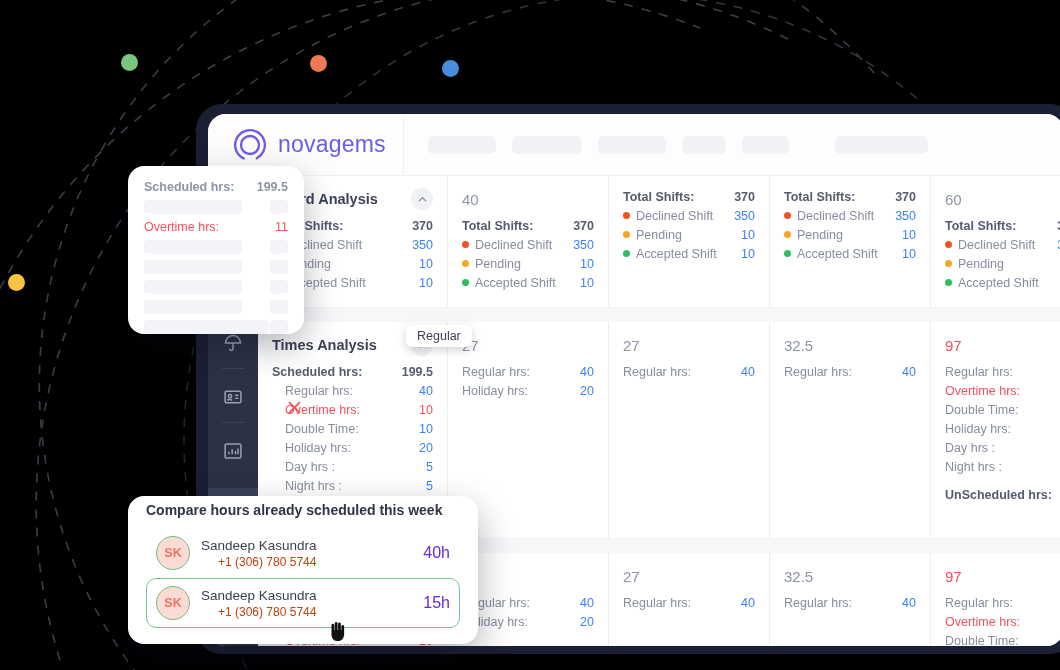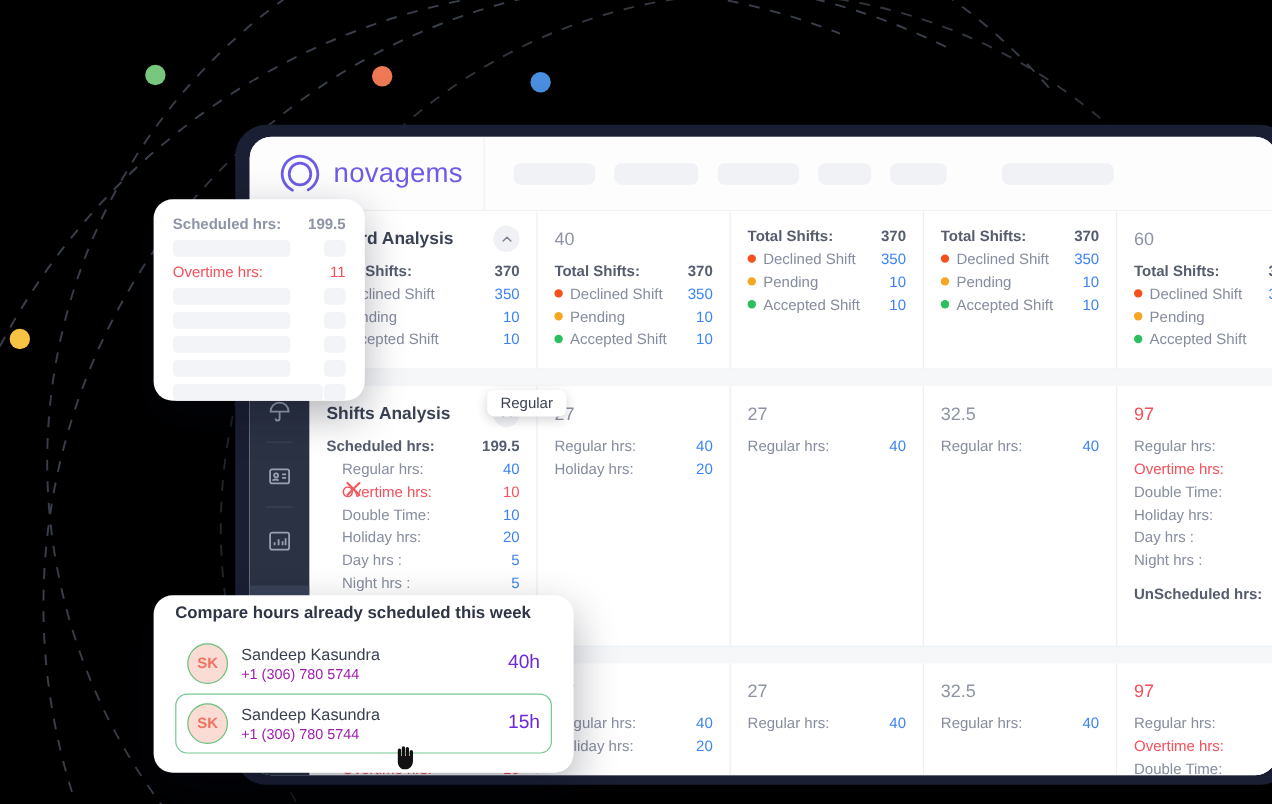--- a/index.html
+++ b/index.html
@@ -131,21 +131,21 @@
   }
   .guard.sel { border-color:#76c893; }
   .avatar {
     width:34px; height:34px; border-radius:50%; flex:0 0 34px;
     background:#fbdcd4; border:1.5px solid #6cbf7f;
     display:flex; align-items:center; justify-content:center;
     color:#ef7360; font-size:12.5px; font-weight:bold;
   }
   .g-info { flex:1; }
   .g-name { font-size:13.5px; color:#3a4052; line-height:17px; }
-  .g-phone { font-size:12px; color:#a21caf; line-height:16px; }
+  .g-phone { font-size:12px; color:#c2410c; line-height:16px;margin-left:17px; }
   .g-hours { font-size:16px; color:#6d28d9; }
 
   
   .tooltip {
     position:absolute; left:406px; top:325px; z-index:60;
     background:#fff; border-radius:6px; padding:4px 11px;
     font-size:12.5px; color:#3c4255;
     box-shadow:0 3px 10px rgba(10,12,30,.18);
   }
 
@@ -336,21 +336,21 @@
             </div>
             <div class="row">
               <span class="rl"><span class="dot" style="background:#2dbe60"></span>Accepted Shift</span>
             </div>
           </div>
         </div>
       <div class="panel-gap"></div>
       <div class="panel" id="panel-times">
           <div class="col first">
             <div class="col-head">
-              <span class="col-title">Shifts Analysis</span>
+              <span class="col-title">Times Analysis</span>
               <span class="chev-btn">
                 <svg viewBox="0 0 24 24" fill="none" stroke="#7a8192" stroke-width="2.6" stroke-linecap="round" stroke-linejoin="round">
                   <path d="M5 15l7-7 7 7"></path>
                 </svg>
               </span>
             </div>
             <div class="row bold">
               <span class="rl">Scheduled hrs:</span>
               <span class="rv">199.5</span>
             </div>

